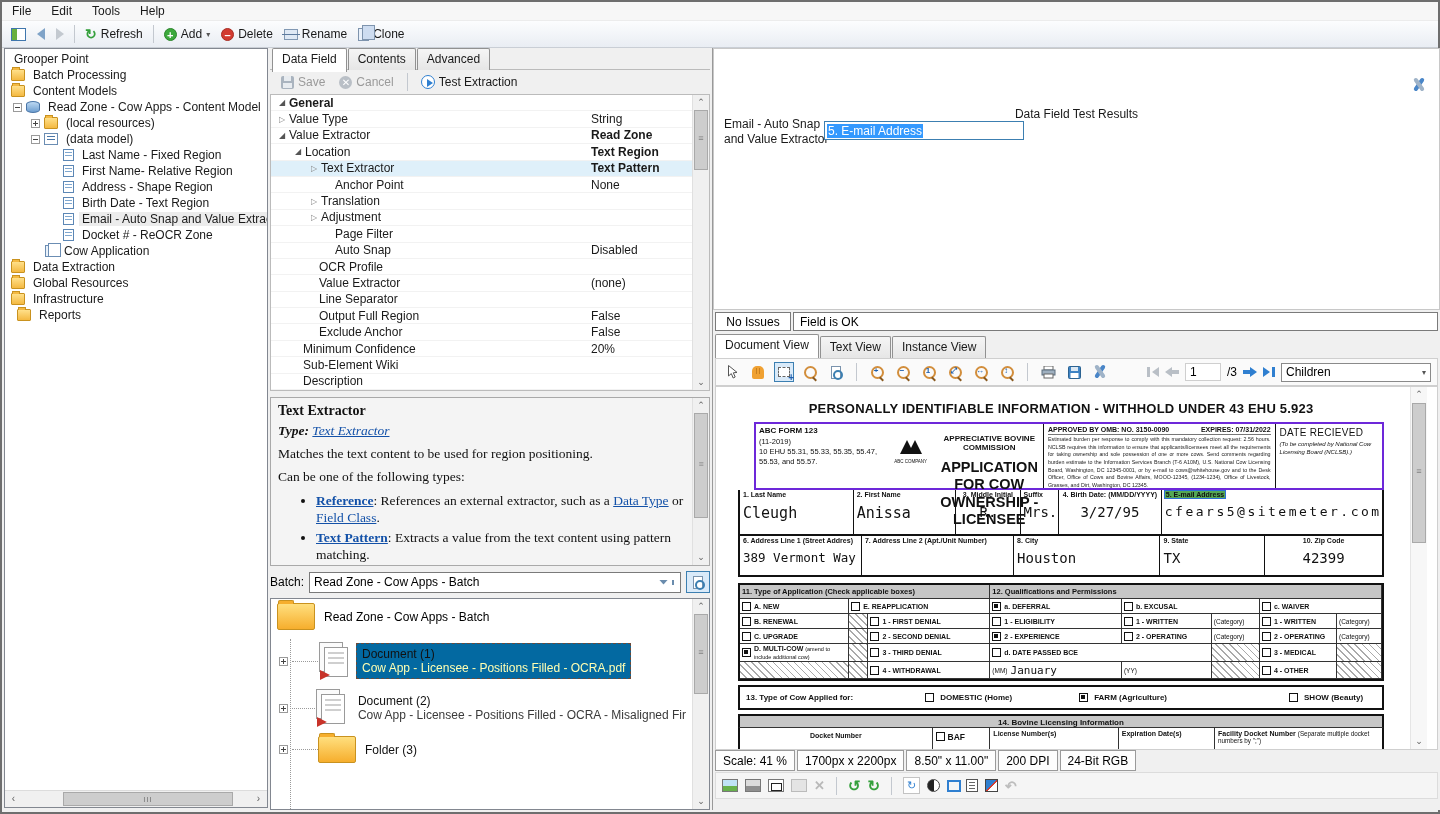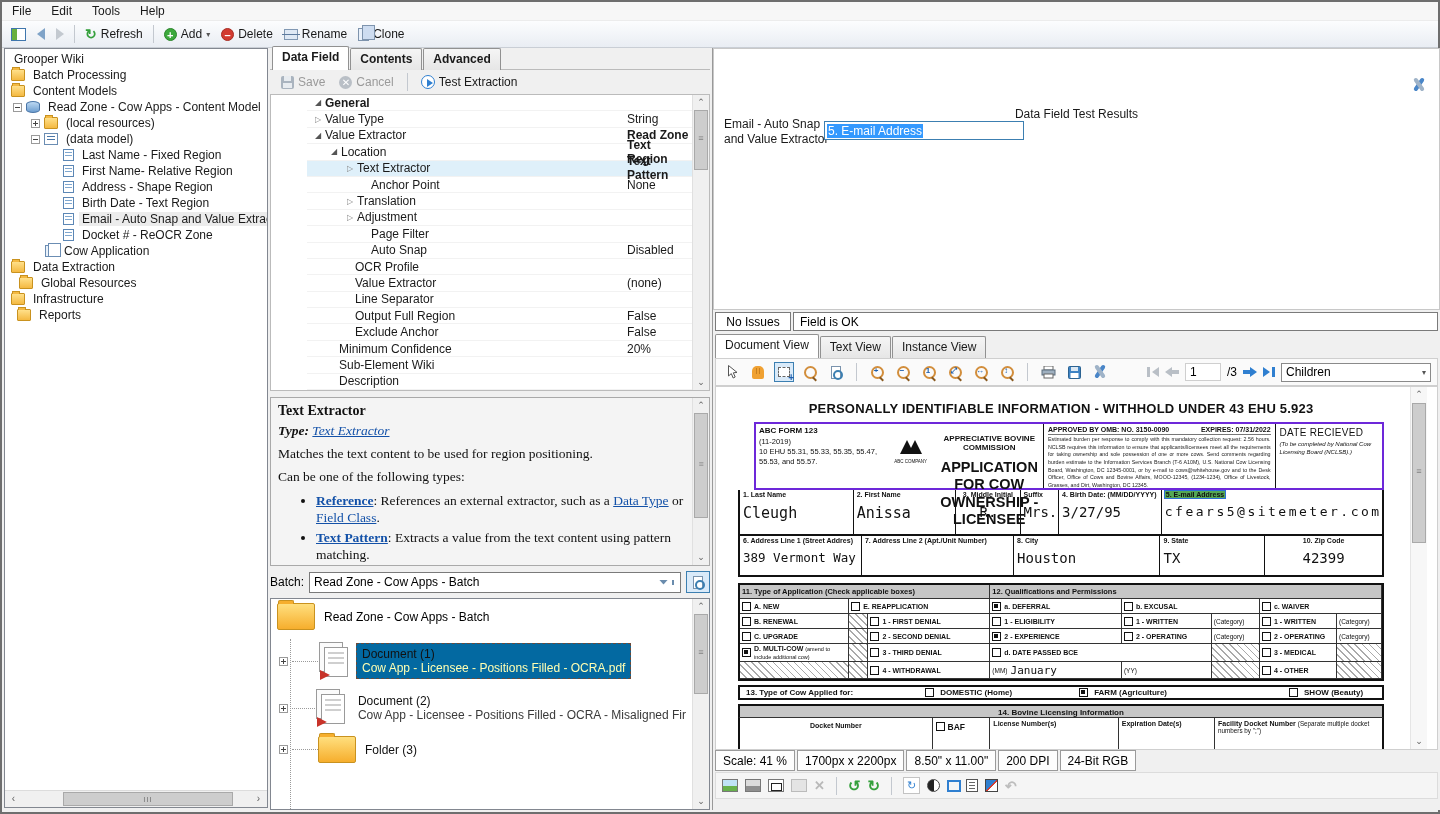--- a/index.html
+++ b/index.html
@@ -57,38 +57,38 @@
   .ic-pages{width:11px;background:#eaf2fb;border:1px solid #6b8db3;}
   .ic-pages::before{content:"";position:absolute;left:2px;top:-3px;width:11px;height:12px;
     background:#fff;border:1px solid #6b8db3;}
   .hscroll{position:absolute;left:0;right:0;bottom:0;height:17px;background:#f0f0f0;border-top:1px solid #dcdcdc;}
   .hs-arr{position:absolute;top:0;width:17px;height:16px;color:#606060;font-size:10px;text-align:center;line-height:16px;}
   .hs-thumb{position:absolute;left:58px;width:170px;top:1px;height:14px;background:#cdcdcd;border:1px solid #a9a9a9;
     color:#777;font-size:8px;text-align:center;line-height:13px;letter-spacing:1px;}
 
   
   .midpanel{left:268px;top:46px;width:440px;height:762px;}
-  .tabs{display:flex;align-items:flex-end;height:22px;padding-left:2px;font-weight:bold;}
+  .tabs{display:flex;align-items:flex-start;height:22px;padding-left:2px;}
   .tab{font-size:12px;padding:3px 9px 4px;border:1px solid #919191;border-bottom:none;
     background:linear-gradient(#f5f5f5,#e6e6e6);margin-right:1px;border-radius:2px 2px 0 0;color:#1a1a1a;}
   .tab.active{background:#fff;padding-bottom:6px;position:relative;z-index:2;}
   .cmdbar{height:26px;background:#f0f0f0;border:1px solid #bbb;border-left:none;border-right:none;
     display:flex;align-items:center;gap:4px;padding-left:6px;font-size:12px;margin-top:-1px;}
   .dim{color:#9a9a9a;}
   .floppy{width:13px;height:13px;background:#aab4bf;border-radius:2px;position:relative;}
   .floppy::before{content:"";position:absolute;left:3px;top:0;width:7px;height:5px;background:#e8ecf0;}
   .floppy::after{content:"";position:absolute;left:2px;bottom:1px;width:9px;height:5px;background:#e8ecf0;}
   .cancel-ic{width:13px;height:13px;border-radius:50%;background:#b9bfc6;color:#fff;font-size:10px;
     line-height:13px;text-align:center;}
   .play-ic{width:14px;height:14px;border-radius:50%;border:1px solid #2f7fd0;background:#fff;position:relative;}
   .play-ic::before{content:"";position:absolute;left:5px;top:3px;border-left:6px solid #2f7fd0;
     border-top:4px solid transparent;border-bottom:4px solid transparent;}
 
   .propgrid{position:relative;height:296px;background:#fff;border:1px solid #bbb;border-top:none;overflow:hidden;}
-  .pg-inner{position:absolute;left:0;top:0;right:17px;bottom:0;margin-left:36px;}
+  .pg-inner{position:absolute;left:0;top:0;right:17px;bottom:0;}
   .prow{height:16.4px;display:flex;font-size:12px;align-items:center;border-bottom:1px solid #f2f2f2;color:#1a1a1a;}
   .prow.sel{background:#dff0fa;}
   .pname{width:320px;display:flex;align-items:center;flex:none;}
   .pexp{width:14px;flex:none;font-size:8px;color:#666;text-align:center;}
   .pexp[data-exp="open"]::before{content:"◢";color:#555;}
   .pexp[data-exp="closed"]::before{content:"▷";color:#888;}
   .pval{flex:1;}
   .b{font-weight:bold;}
   .vsb{position:absolute;top:0;right:0;bottom:0;width:17px;background:#f0f0f0;border-left:1px solid #e0e0e0;}
   .vsb-arr{position:absolute;left:0;right:0;height:15px;color:#606060;font-size:9px;text-align:center;line-height:15px;}
@@ -216,21 +216,21 @@
     grid-template-columns:17% 3% 19% 20.5% 14% 7.5% 12% 7%;
     grid-template-rows:14px 15px 15px 15px 18px 17px;font-size:7px;font-weight:bold;}
   .cgc{border-right:1px solid #333;border-bottom:1px solid #333;display:flex;align-items:center;
     padding:0 2px;gap:3px;overflow:hidden;white-space:nowrap;}
   .cgc.hdr{background:#c6c6c6;font-size:7.5px;}
   .hatch{background:repeating-linear-gradient(45deg,#fff 0 4px,#aaa 4px 5px);}
   .cb{width:9px;height:9px;border:1.5px solid #111;background:#fff;flex:none;position:relative;}
   .cb[data-checked="true"]::after{content:"";position:absolute;left:1px;top:1px;width:4px;height:4px;background:#111;}
   .catcell{font-weight:normal;font-size:6.5px;}
   .mono{font-family:"DejaVu Sans Mono",monospace;}
-  .sec13{display:flex;align-items:center;margin:4px 8px 0 8px;border:2px solid #111;height:15px;
+  .sec13{display:flex;align-items:center;margin:4px 8px 0 8px;border:2px solid #111;height:25px;
     font-size:8px;font-weight:bold;padding:0 6px;gap:6px;}
   .sec14h{margin:4px 8px 0 8px;border:2px solid #111;border-bottom:1px solid #333;background:#c6c6c6;
     text-align:center;font-weight:bold;font-size:8px;height:14px;line-height:14px;}
   .sec14r{display:flex;margin:0 8px;border:2px solid #111;border-top:none;height:40px;overflow:hidden;}
   .s14c{border-right:1px solid #333;padding:2px 3px;font-size:7px;font-weight:bold;overflow:hidden;}
 
   .chips{position:absolute;left:2px;top:702px;height:21px;display:flex;gap:2px;font-size:12px;}
   .chip{border:1px solid #9a9a9a;background:#fdfdfd;display:flex;align-items:center;padding:0 7px;}
   .imgbar{position:absolute;left:2px;right:2px;top:724px;height:27px;background:#f5f5f5;
     border:1px solid #dcdcdc;display:flex;align-items:center;gap:7px;padding:0 6px;}
@@ -299,21 +299,21 @@
     </span>
     <span class="tbtn">
       <span class="clone-ic"></span>
       <span>Clone</span>
     </span>
   </div>
 
   <div class="abs leftpanel">
     <div class="tree">
       <div class="trow" style="padding-left:6px">
-          <span class="tlabel">Grooper Wiki</span>
+          <span class="tlabel">Grooper Point</span>
         </div>
       <div class="trow" style="padding-left:6px">
           <span class="ic ic-folder"></span>
           <span class="tlabel">Batch Processing</span>
         </div>
       <div class="trow" style="padding-left:6px">
           <span class="ic ic-folder"></span>
           <span class="tlabel">Content Models</span>
         </div>
       <div class="trow" style="padding-left:8px">
@@ -356,21 +356,21 @@
           <span class="tlabel">Docket # - ReOCR Zone</span>
         </div>
       <div class="trow" style="padding-left:40px">
           <span class="ic ic-pages"></span>
           <span class="tlabel">Cow Application</span>
         </div>
       <div class="trow" style="padding-left:6px">
           <span class="ic ic-folder"></span>
           <span class="tlabel">Data Extraction</span>
         </div>
-      <div class="trow" style="padding-left:14px">
+      <div class="trow" style="padding-left:6px">
           <span class="ic ic-folder"></span>
           <span class="tlabel">Global Resources</span>
         </div>
       <div class="trow" style="padding-left:6px">
           <span class="ic ic-folder"></span>
           <span class="tlabel">Infrastructure</span>
         </div>
       <div class="trow" style="padding-left:12px">
           <span class="ic ic-folder"></span>
           <span class="tlabel">Reports</span>
@@ -782,21 +782,21 @@
               <div class="fval" style="font-size:15px">Anissa</div>
             </div>
           <div class="fcell" style="width:10%;text-align:center">
               <div class="flab">3.  Middle Initial</div>
               <div class="fval">R.</div>
             </div>
           <div class="fcell" style="width:6%">
               <div class="flab">Suffix</div>
               <div class="fval">Mrs.</div>
             </div>
-          <div class="fcell" style="width:16%;">
+          <div class="fcell" style="width:16%;text-align:center">
               <div class="flab">4.  Birth Date:  (MM/DD/YYYY)</div>
               <div class="fval">3/27/95</div>
             </div>
           <div class="fcell" style="width:34.3%;text-align:center">
               <div class="flab" style="text-align:left"><span class="hl-email">5. E-mail Address</span></div>
               <div class="fval" style="letter-spacing:2.5px;font-size:13px">cfears5@sitemeter.com</div>
             </div>
         </div>
         <div class="frow" style="height:42px;border-top:1px solid #111;margin-top:-1px">
           <div class="fcell" style="width:19%">

